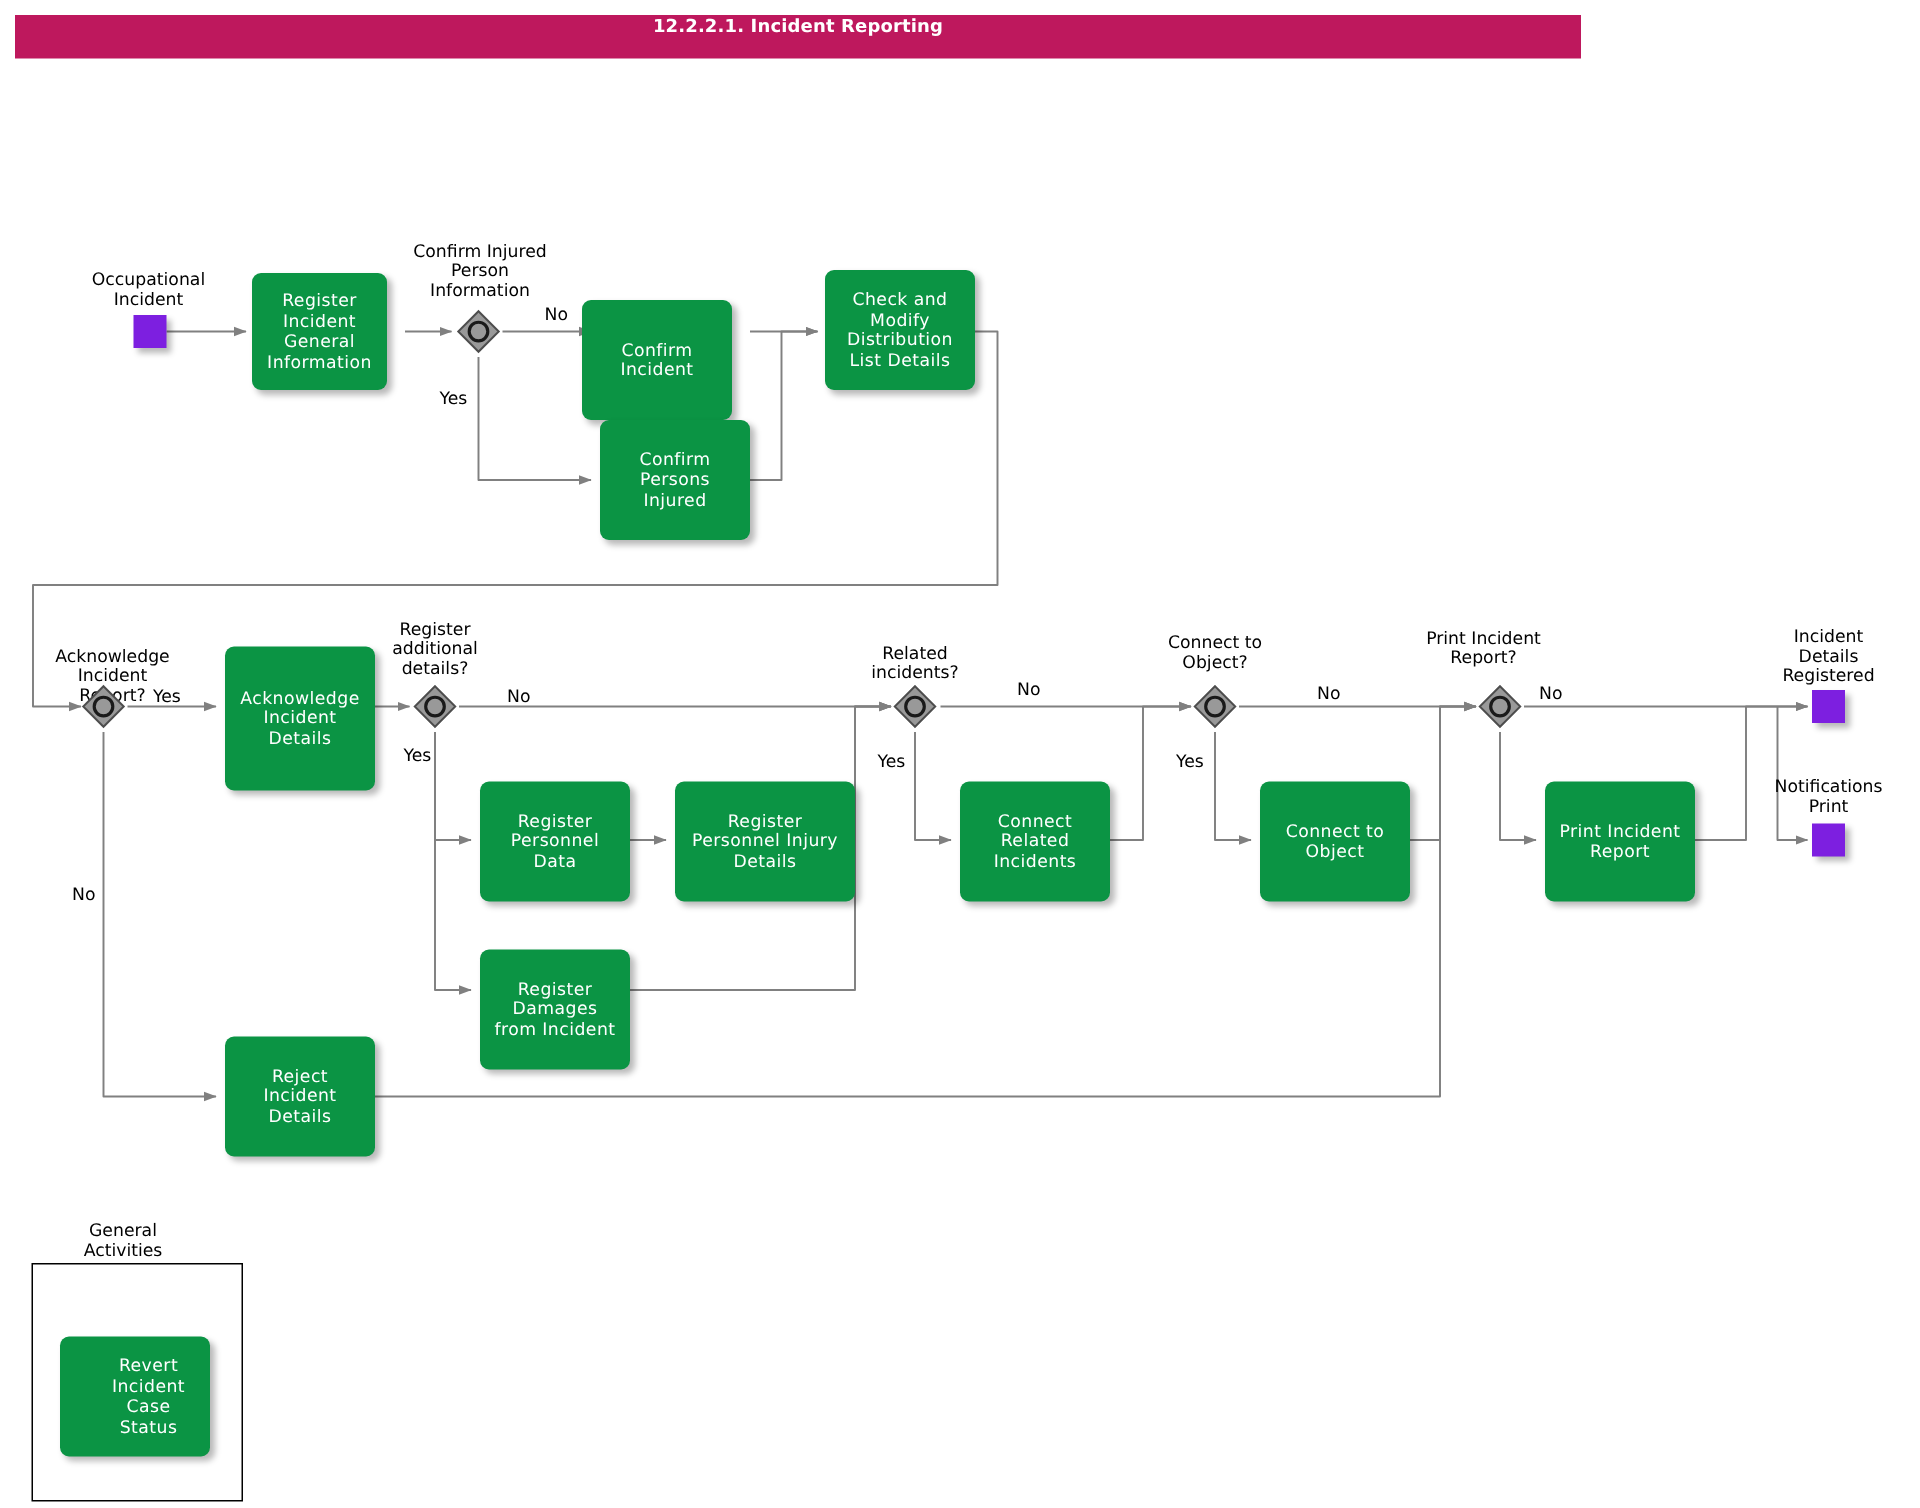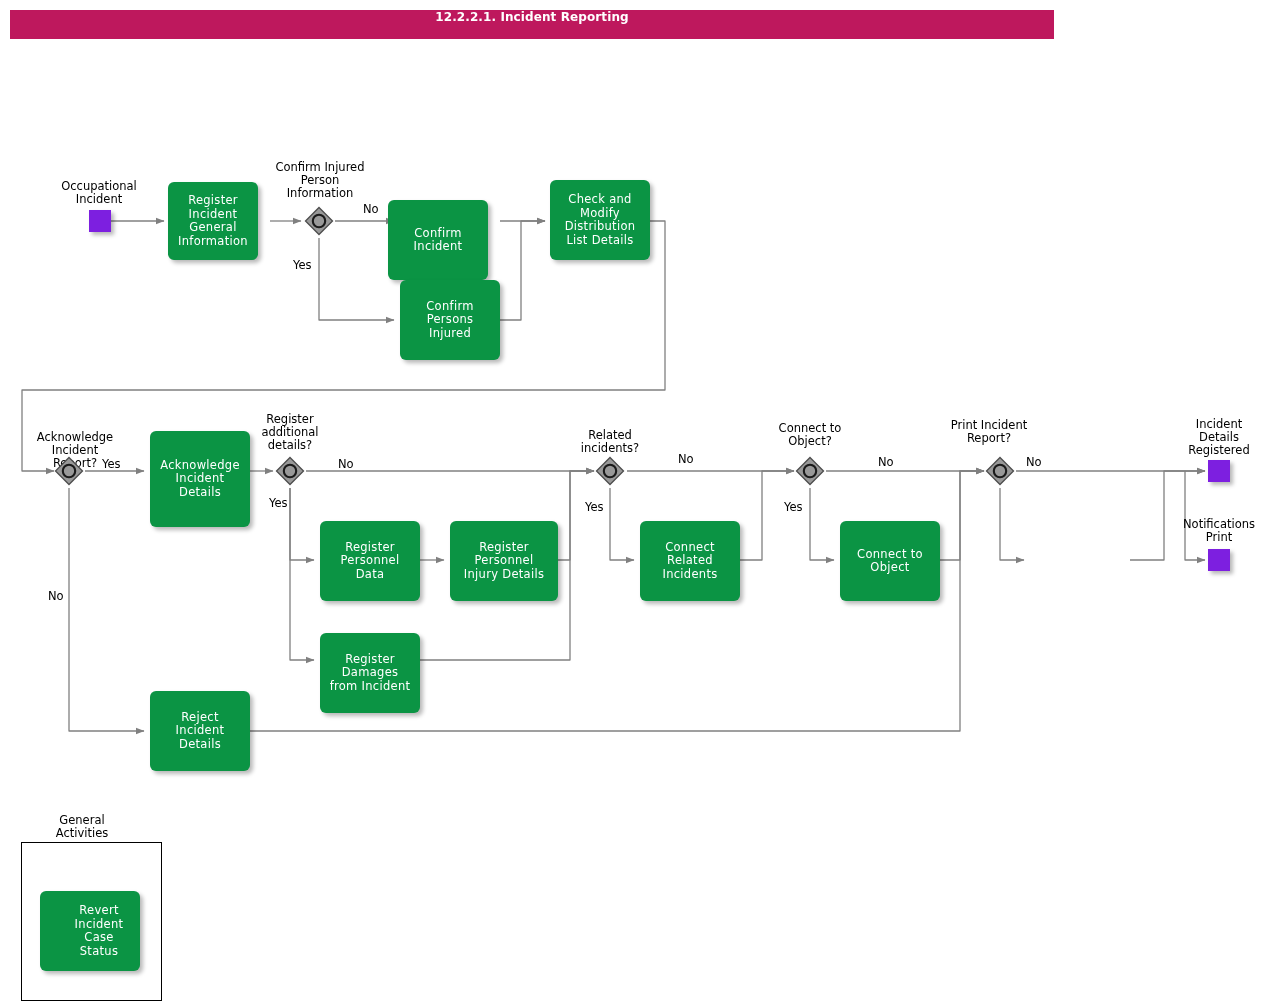--- a/index.html
+++ b/index.html
@@ -203,39 +203,41 @@
 Distribution List
 Details</div>
 
   <div class="task" style="left:150px;top:431px;width:100px;height:96px;">Acknowledge
 Incident
 Details</div>
 
   <div class="task" style="left:320px;top:521px;width:100px;height:80px;text-align:center;">Register
 Personnel Data</div>
 
-  <div class="task" style="left:450px;top:521px;width:108px;height:80px;">Register
+  <div class="task" style="left:450px;top:521px;width:120px;height:80px;">Register
 Personnel
 Injury Details</div>
 
   <div class="task" style="left:320px;top:633px;width:100px;height:80px;">Register
 Damages from
 Incident</div>
 
   <div class="task" style="left:150px;top:691px;width:100px;height:80px;">Reject
 Incident
 Details</div>
 
   <div class="task" style="left:640px;top:521px;width:100px;height:80px;">Connect
 Related
 Incidents</div>
 
   <div class="task" style="left:840px;top:521px;width:100px;height:80px;">Connect to
 Object</div>
 
+  <div class="task" style="left:1030px;top:521px;width:100px;height:80px;">Print Incident
+Report</div>
 
   <div class="label" style="left:28px;top:814px;width:108px;">General
 Activities</div>
   <div class="groupbox" style="left:21px;top:842px;width:139px;height:157px;"></div>
   <div class="task" style="left:40px;top:891px;width:100px;height:80px;padding-left:24px;">Revert Incident
 Case Status</div>
 
 </div>
 
 </body></html>

